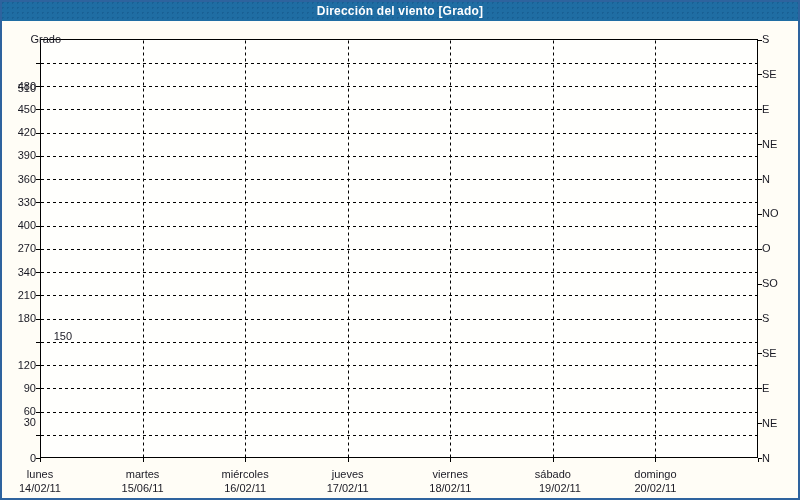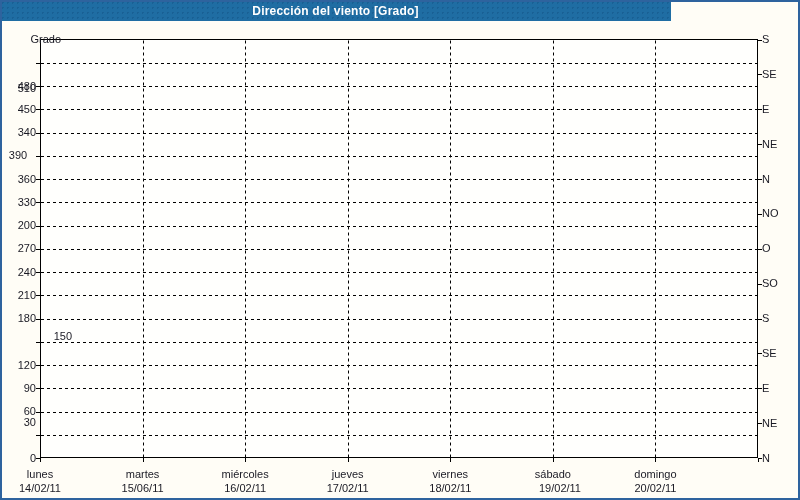--- a/index.html
+++ b/index.html
@@ -3,21 +3,21 @@
 <meta charset="utf-8">
 <style>
   html,body{margin:0;padding:0;background:#e8e8e8;}
   #stage{
     position:relative;width:800px;height:500px;overflow:hidden;
     background:#fffdf6;
     font-family:"Liberation Sans","DejaVu Sans",sans-serif;
   }
   .frame{position:absolute;inset:0;border:2px solid #2e639e;pointer-events:none;z-index:20;}
   .titlebar{
-    position:absolute;left:0;top:0;width:671px;height:21px;
+    position:absolute;left:0;top:0;width:800px;height:21px;
     background:#1f6da3;
     background-image:radial-gradient(rgba(0,40,80,0.18) 1px, transparent 1px);
     background-size:5px 5px;
     display:flex;align-items:center;justify-content:center;z-index:5;
   }
   .titlebar .title{
     color:#ffffff;font-size:12px;font-weight:bold;letter-spacing:0.2px;
   }
   #grid-svg{position:absolute;left:0;top:0;width:800px;height:500px;z-index:1;}
   .axis-label{
@@ -110,27 +110,27 @@
 
   <div id="labels-layer">
       <div class="axis-label yleft" style="top: 451.5px;">0</div>
       <div class="axis-label yleft" style="top: 416px;">30</div>
       <div class="axis-label yleft" style="top: 405px;">60</div>
       <div class="axis-label yleft" style="top: 381.75px;">90</div>
       <div class="axis-label yleft" style="top: 358.5px;">120</div>
       <div class="axis-label yleft" style="top: 330px; padding-left: 36px;">150</div>
       <div class="axis-label yleft" style="top: 312px;">180</div>
       <div class="axis-label yleft" style="top: 288.75px;">210</div>
-      <div class="axis-label yleft" style="top: 265.5px;">240</div>
+      <div class="axis-label yleft" style="top: 265.5px;">340</div>
       <div class="axis-label yleft" style="top: 242.25px;">270</div>
-      <div class="axis-label yleft" style="top: 219px;">200</div>
+      <div class="axis-label yleft" style="top: 219px;">400</div>
       <div class="axis-label yleft" style="top: 195.75px;">330</div>
       <div class="axis-label yleft" style="top: 172.5px;">360</div>
-      <div class="axis-label yleft" style="top: 149.25px; text-align: center;">390</div>
-      <div class="axis-label yleft" style="top: 126px;">340</div>
+      <div class="axis-label yleft" style="top: 149.25px;">390</div>
+      <div class="axis-label yleft" style="top: 126px;">420</div>
       <div class="axis-label yleft" style="top: 102.75px;">450</div>
       <div class="axis-label yleft" style="top: 79.5px;">480</div>
       <div class="axis-label yleft" style="top: 56.25px; margin-top: 26px;">510</div>
       <div class="axis-label yright" style="top: 33px;">S</div>
       <div class="axis-label yright" style="top: 67.875px;">SE</div>
       <div class="axis-label yright" style="top: 102.75px;">E</div>
       <div class="axis-label yright" style="top: 137.625px;">NE</div>
       <div class="axis-label yright" style="top: 172.5px;">N</div>
       <div class="axis-label yright" style="top: 207.375px;">NO</div>
       <div class="axis-label yright" style="top: 242.25px;">O</div>

